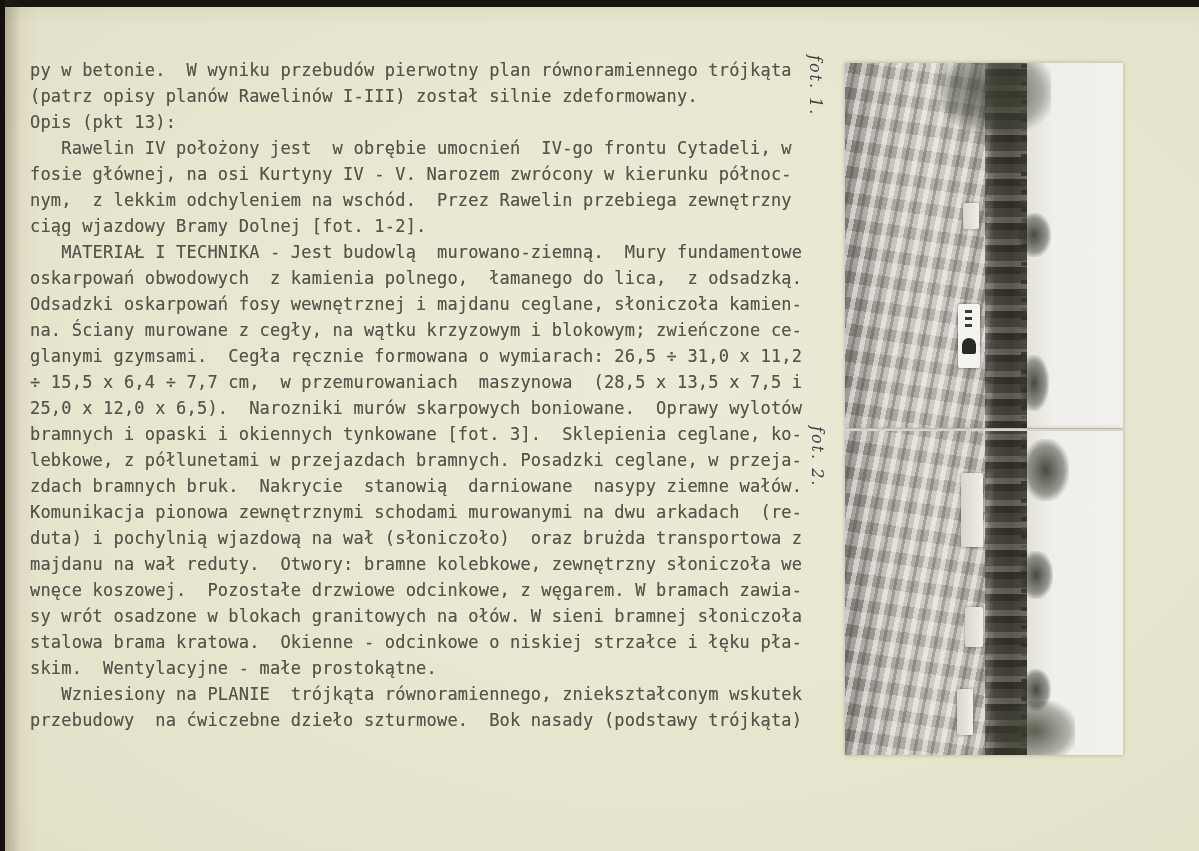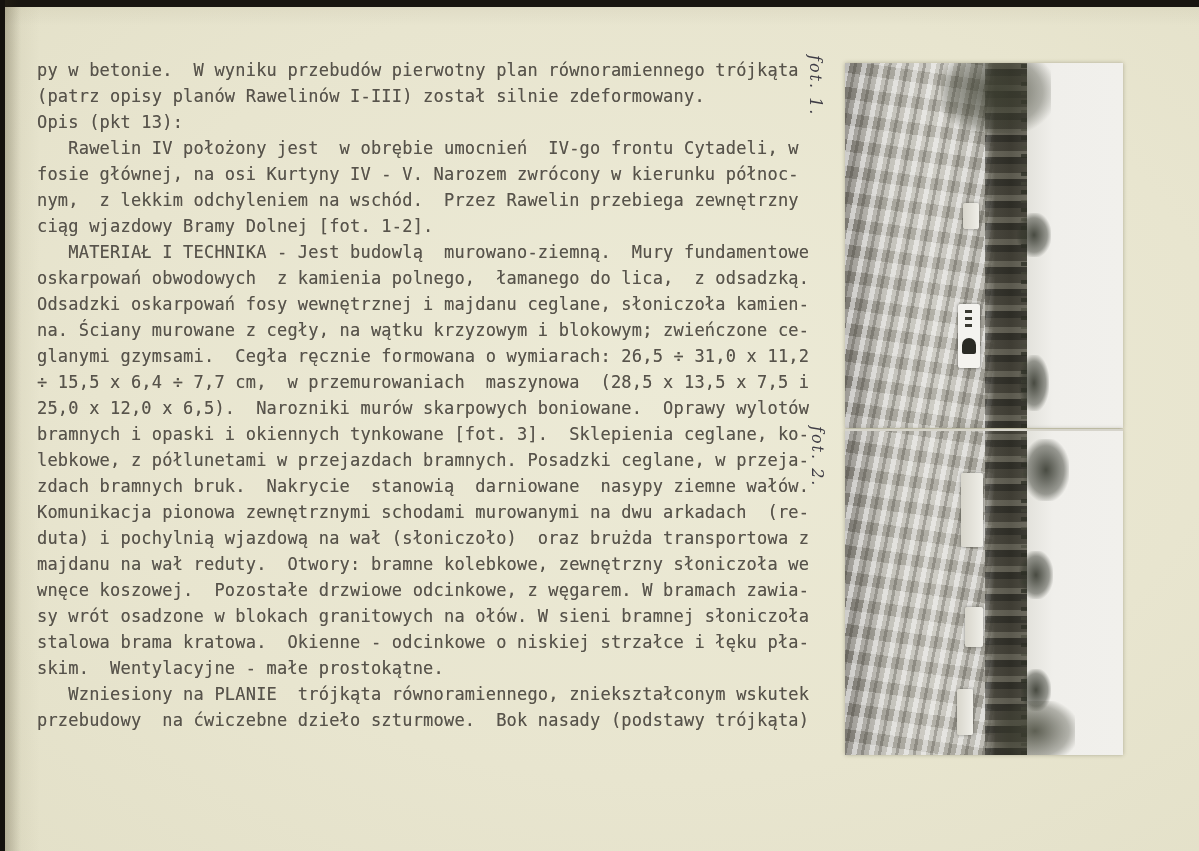--- a/index.html
+++ b/index.html
@@ -14,21 +14,21 @@
     font-family:"DejaVu Sans Mono", monospace;
   }
   
   .edge-top{position:absolute;left:0;top:0;width:1199px;height:7px;background:#181510;}
   .edge-left{position:absolute;left:0;top:0;width:5px;height:851px;background:#14110d;}
   .edge-left-shadow{position:absolute;left:5px;top:0;width:16px;height:851px;
     background:linear-gradient(to right, rgba(60,52,30,0.22), rgba(0,0,0,0));}
 
   
   .textblock{
-    position:absolute;left:37px;top:57px;width:775px;
+    position:absolute;left:30px;top:57px;width:775px;
     font-size:17px;line-height:26px;
     color:#57534b;
     letter-spacing:0.2px;
     white-space:pre;
     text-shadow:0 0 0.5px rgba(87,83,75,0.55);
   }
   .tline{height:26px;}
 
   
   .photo{

